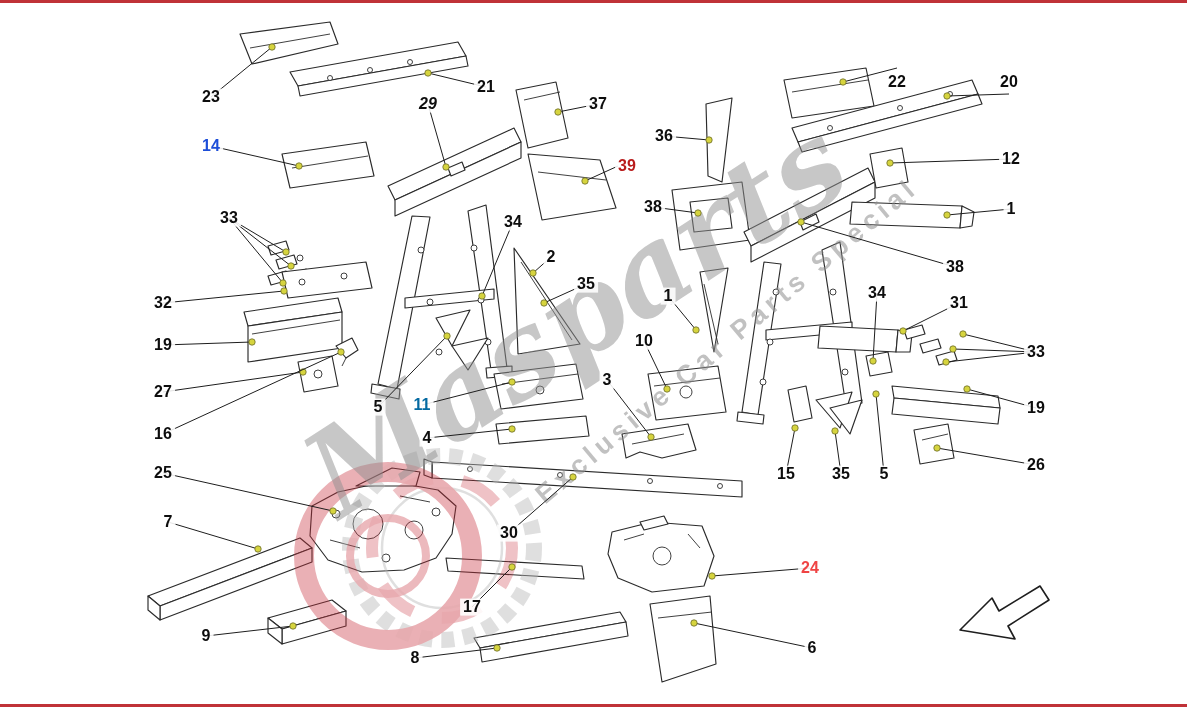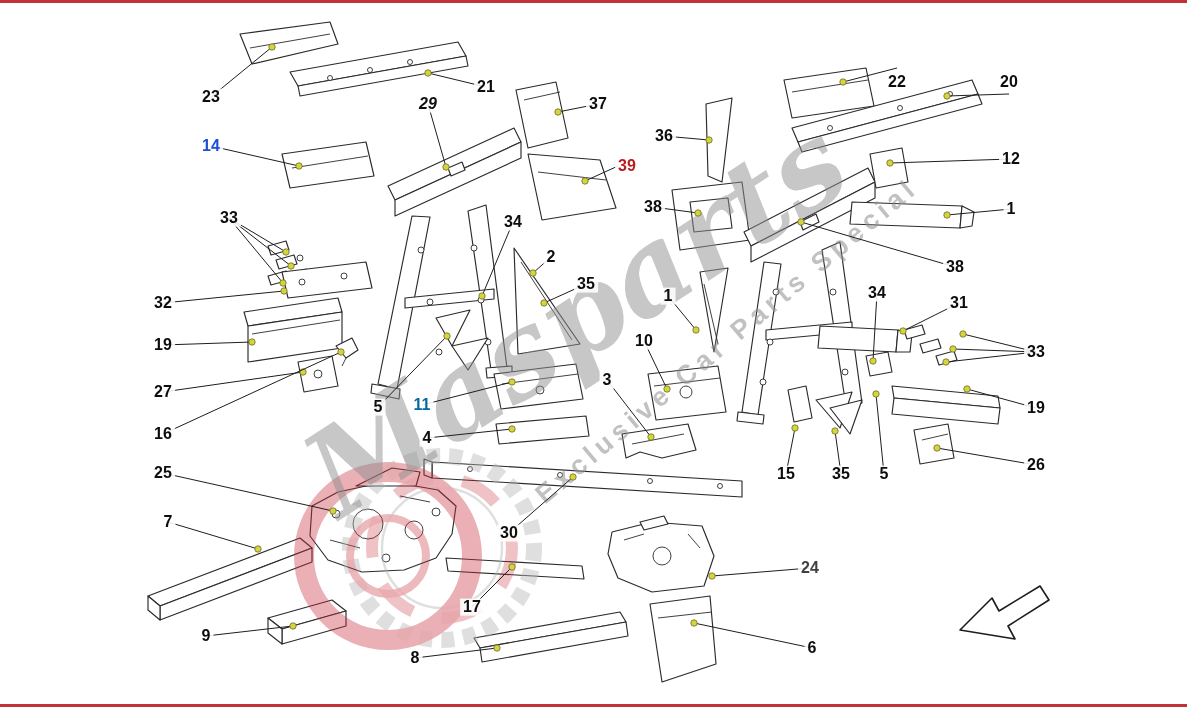--- a/index.html
+++ b/index.html
@@ -423,16 +423,16 @@
       <div class="part-label" style="left: 1011px; top: 209px; color: rgb(13, 13, 13);">1</div>
       <div class="part-label" style="left: 955px; top: 267px; color: rgb(13, 13, 13);">38</div>
       <div class="part-label" style="left: 959px; top: 303px; color: rgb(13, 13, 13);">31</div>
       <div class="part-label" style="left: 877px; top: 293px; color: rgb(13, 13, 13);">34</div>
       <div class="part-label" style="left: 1036px; top: 352px; color: rgb(13, 13, 13);">33</div>
       <div class="part-label" style="left: 1036px; top: 408px; color: rgb(13, 13, 13);">19</div>
       <div class="part-label" style="left: 1036px; top: 465px; color: rgb(13, 13, 13);">26</div>
       <div class="part-label" style="left: 786px; top: 474px; color: rgb(13, 13, 13);">15</div>
       <div class="part-label" style="left: 841px; top: 474px; color: rgb(13, 13, 13);">35</div>
       <div class="part-label" style="left: 884px; top: 474px; color: rgb(13, 13, 13);">5</div>
-      <div class="part-label" style="left: 810px; top: 568px; color: #404040;">24</div>
+      <div class="part-label" style="left: 810px; top: 568px; color: #ef4444;">24</div>
       <div class="part-label" style="left: 812px; top: 648px; color: rgb(13, 13, 13);">6</div>
     </div>
 </div>
 
 </body></html>

